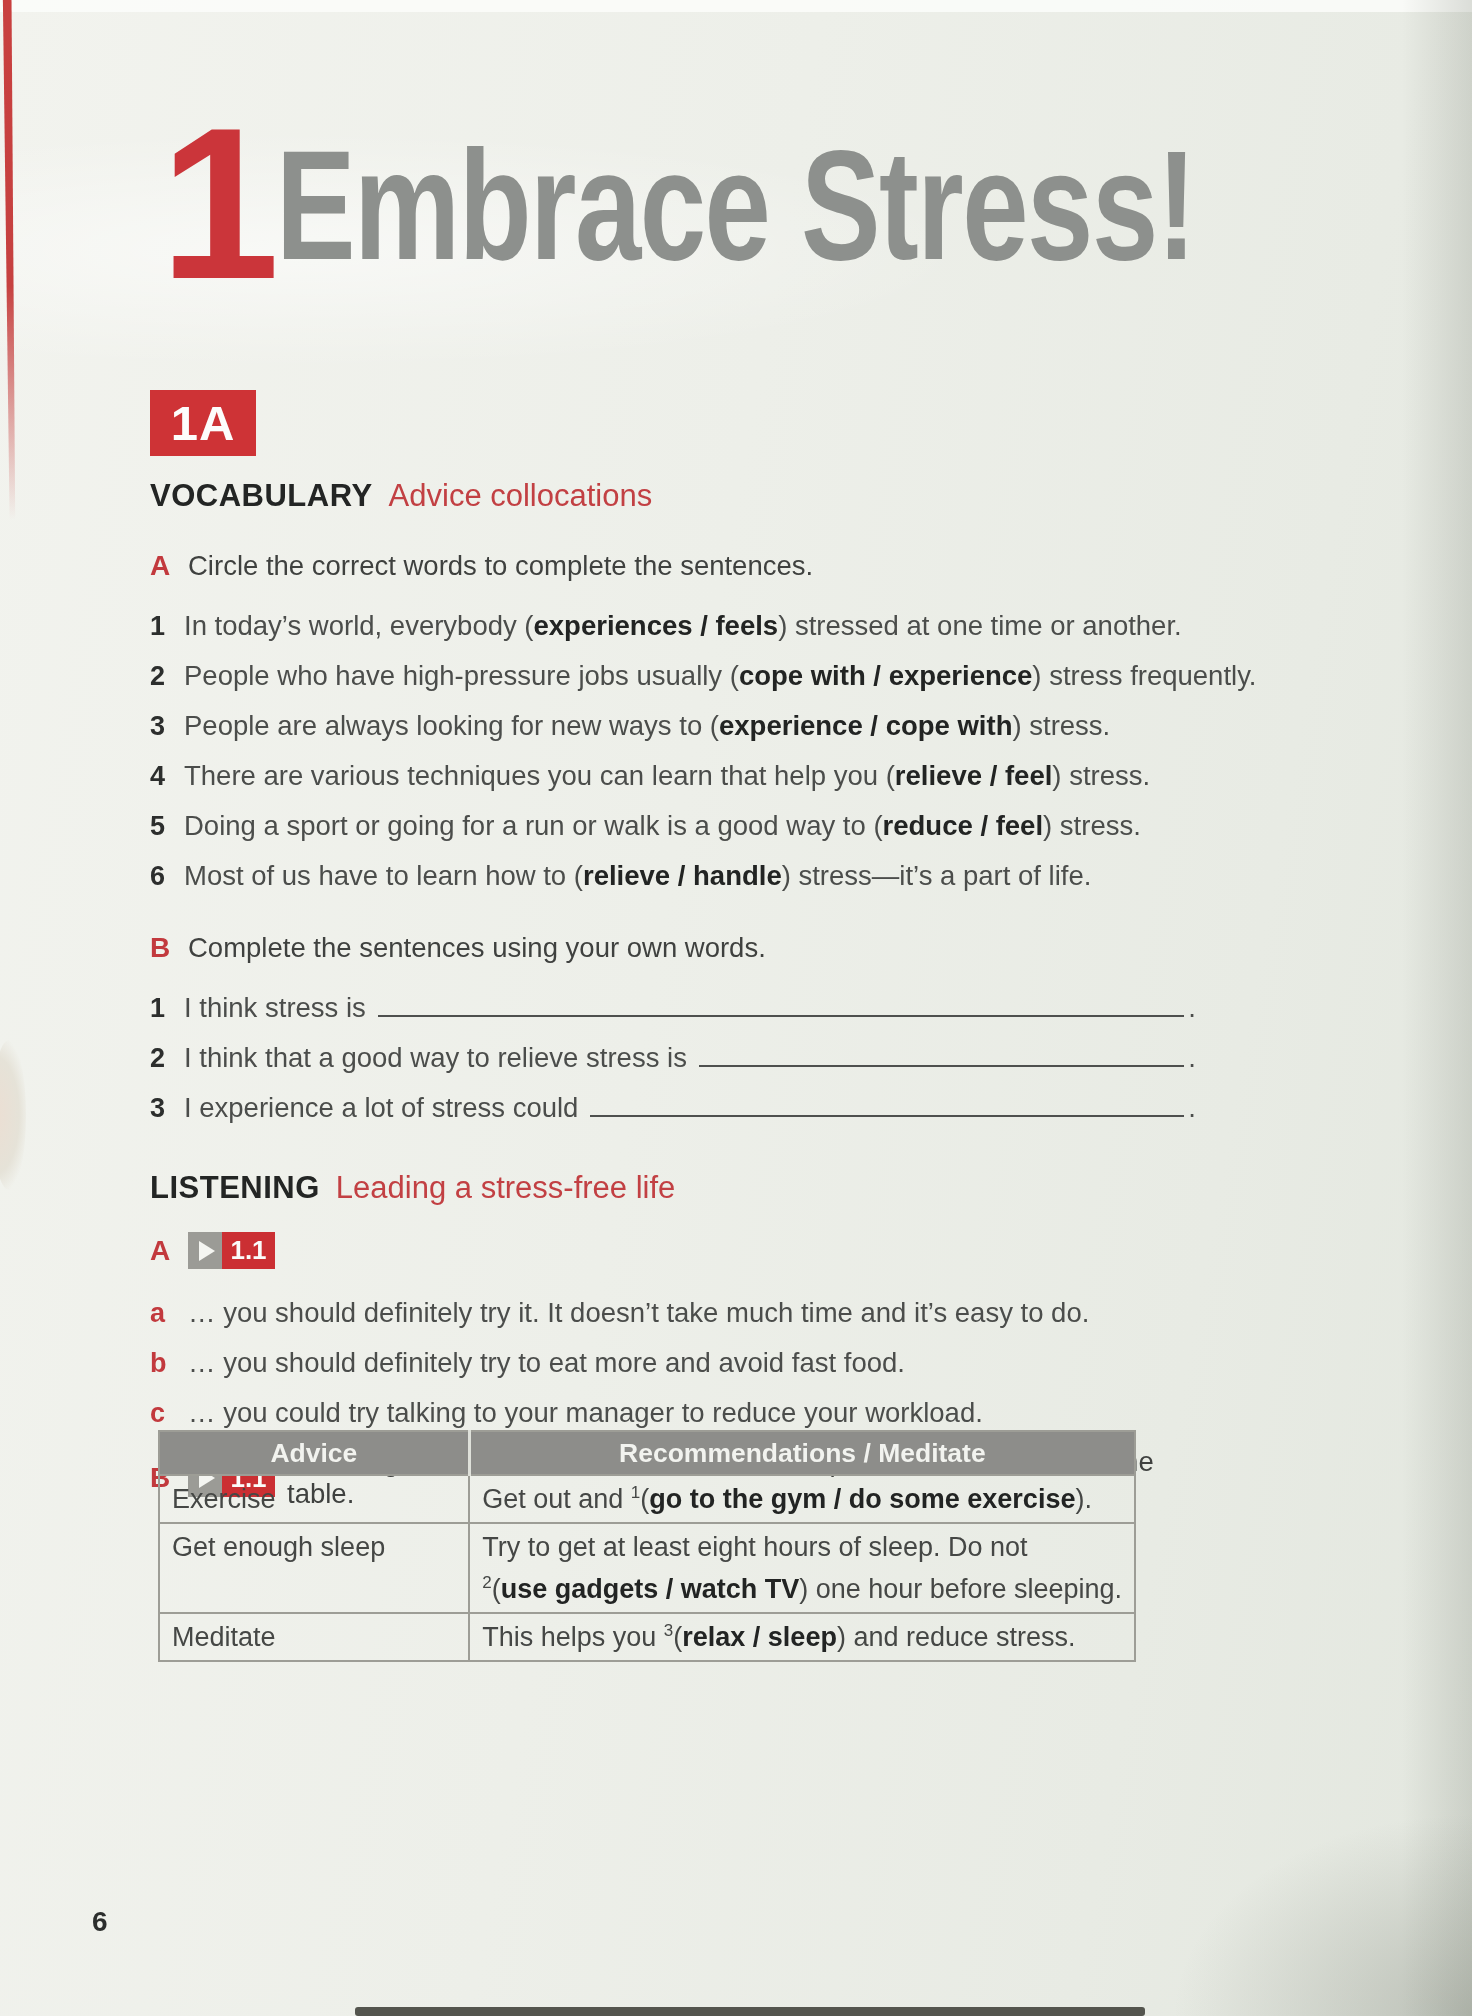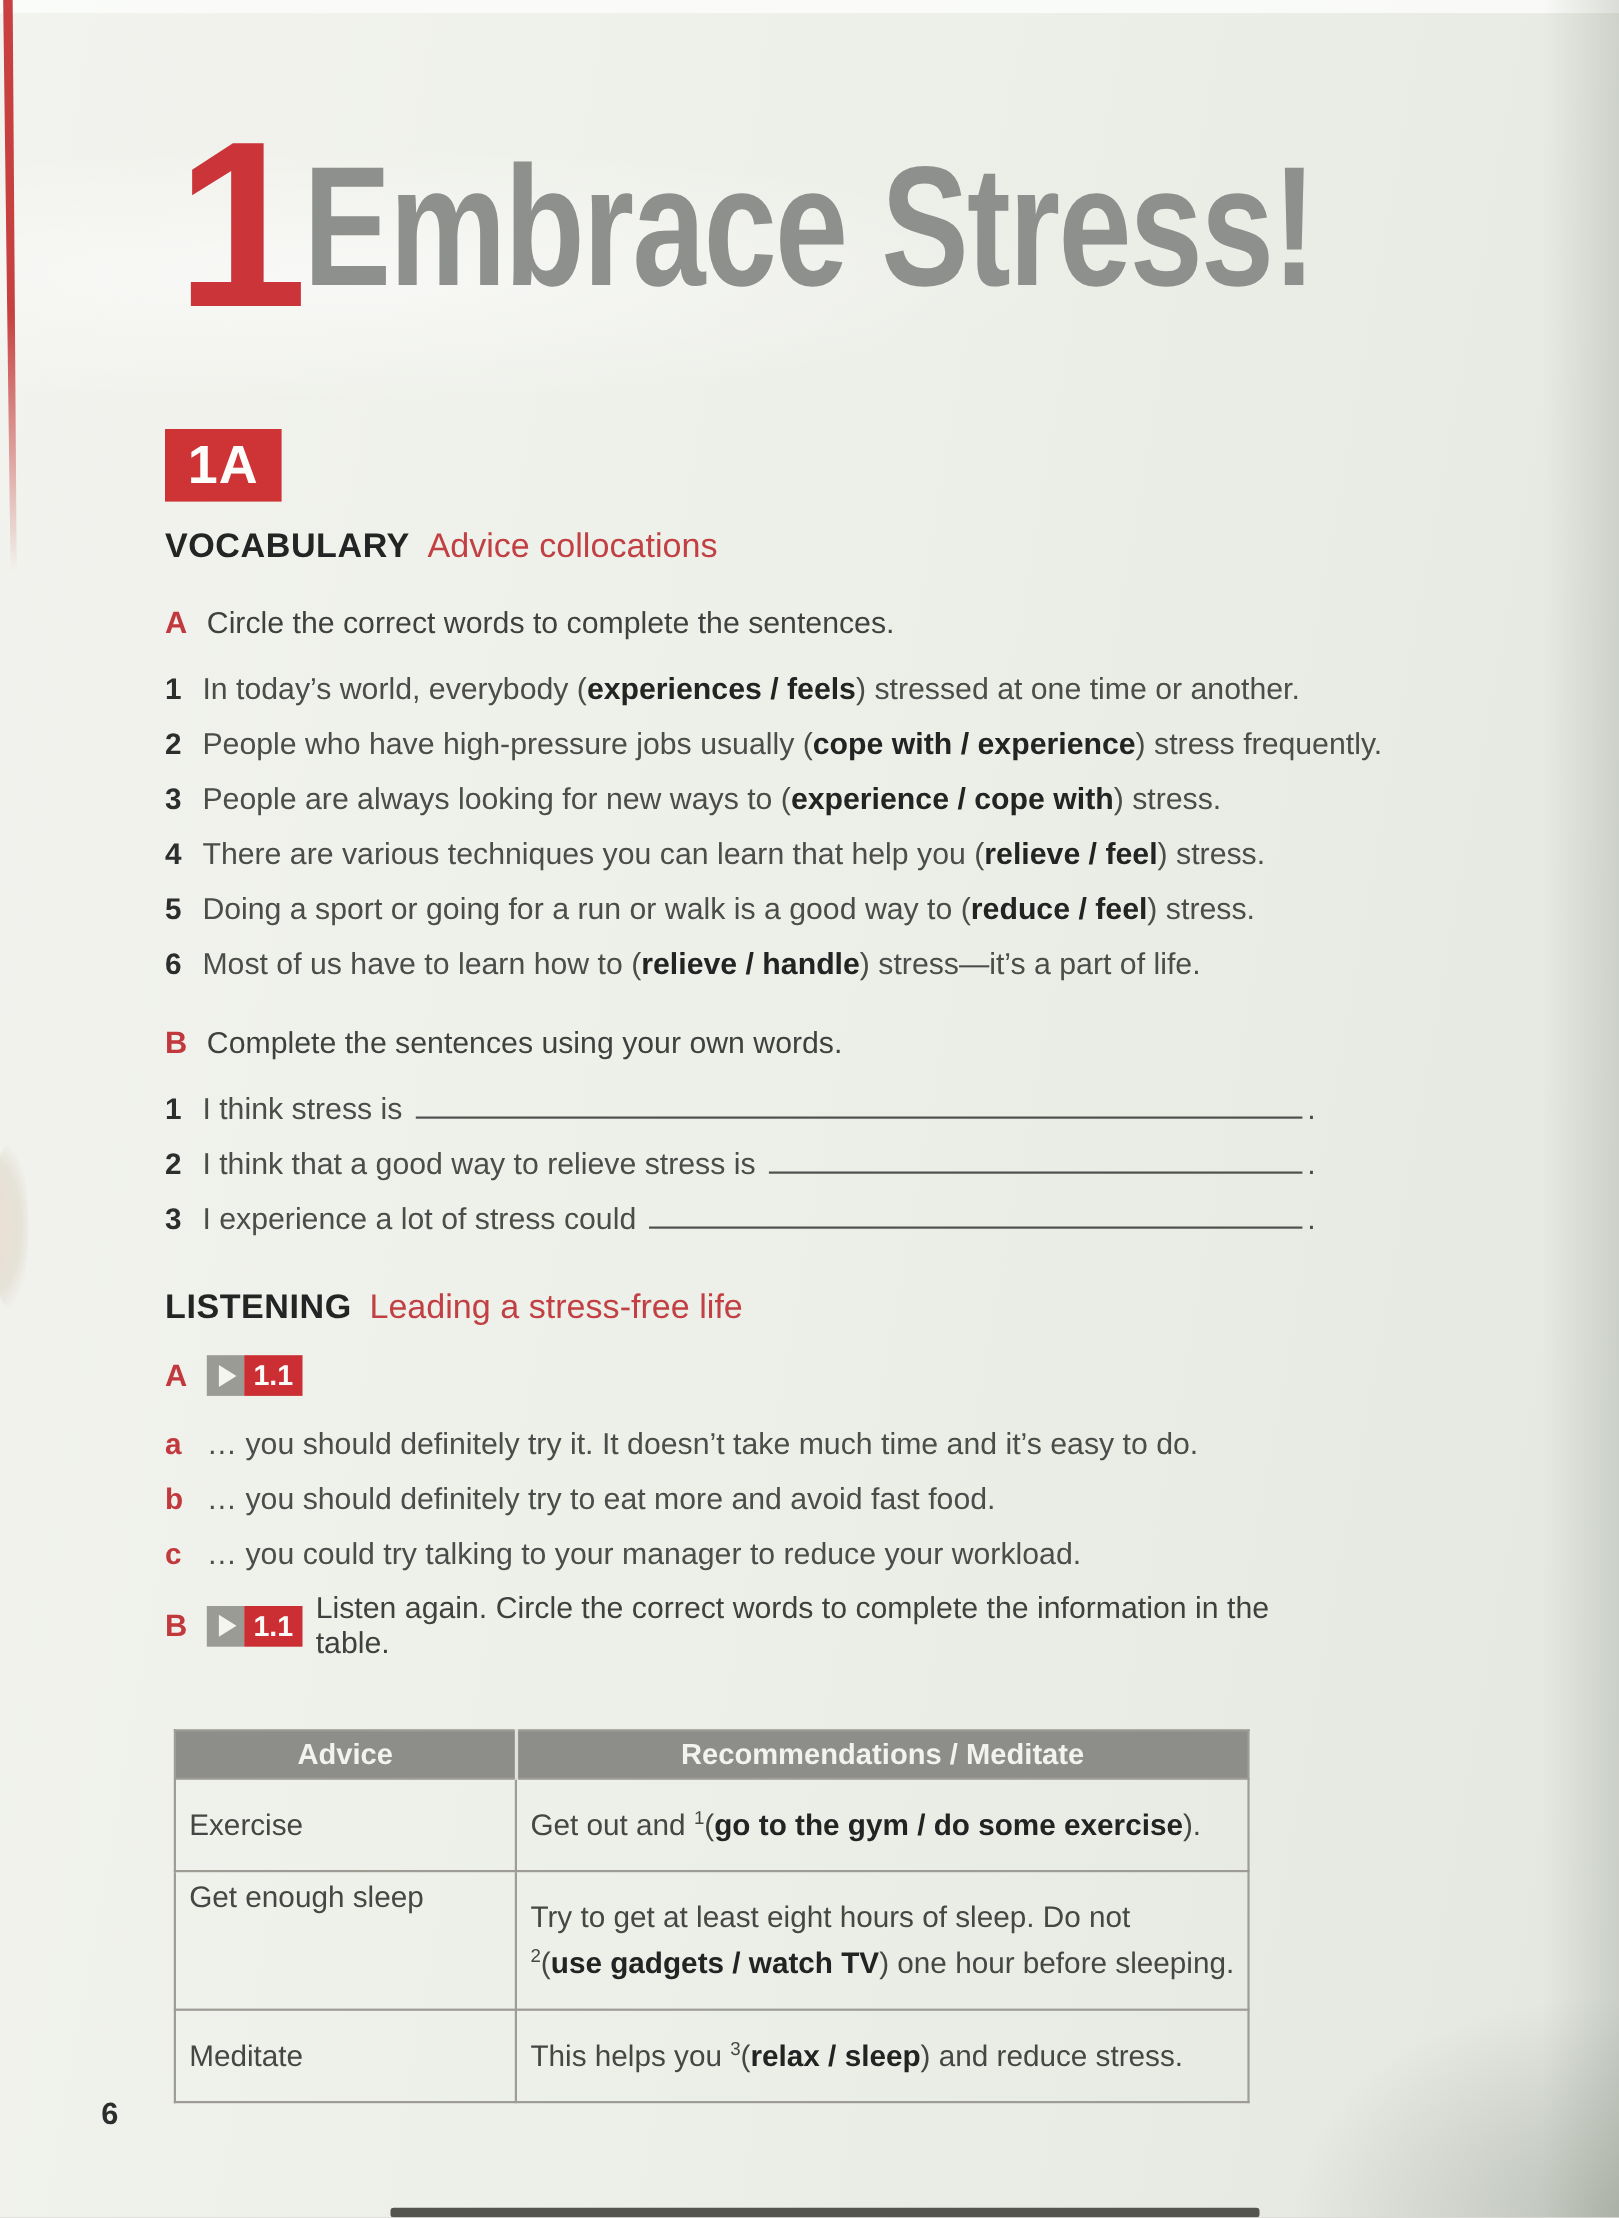--- a/index.html
+++ b/index.html
@@ -51,25 +51,25 @@
   
   .audio{display:inline-flex;align-items:center;margin-right:12px;vertical-align:middle;}
   .play-box{width:34px;height:37px;background:#9b9b96;display:flex;align-items:center;justify-content:center;}
   .tri{width:0;height:0;border-top:10px solid transparent;border-bottom:10px solid transparent;border-left:16px solid #f4f5f1;margin-left:3px;}
   .track{min-width:53px;height:37px;background:#cb2f33;color:#fbfbfa;font-weight:700;font-size:26px;
     display:flex;align-items:center;justify-content:center;padding:0 8px;box-sizing:border-box;}
   .instr-row-mid{display:flex;align-items:center;}
   .letter-top{align-self:center;}
 
   
-  .advice-table{position:absolute;left:158px;top:1572px;border-collapse:collapse;width:978px;
+  .advice-table{position:absolute;left:158px;top:1430px;border-collapse:collapse;width:978px;
     font-size:27px;color:#454745;border:2px solid #9d9d96;}
   .advice-table th{background:#8d8d8a;color:#f2f3ef;font-weight:700;height:42px;font-size:26.5px;padding:0;}
   .advice-table th + th{border-left:3px solid #dfe1da;}
-  .advice-table td{border:2px solid #9d9d96;padding:20px 12px;vertical-align:middle;}
+  .advice-table td{border:2px solid #9d9d96;padding:2px 12px;vertical-align:middle;}
   .col-advice{width:346px;}
   .cell-line{line-height:42px;white-space:nowrap;}
   sup{font-size:17px;line-height:0;}
 
   .page-number{position:absolute;left:92px;top:1906px;font-size:28px;font-weight:700;color:#2c2e2d;}
 </style>
 </head>
 <body>
 
 <div class="sheet">

